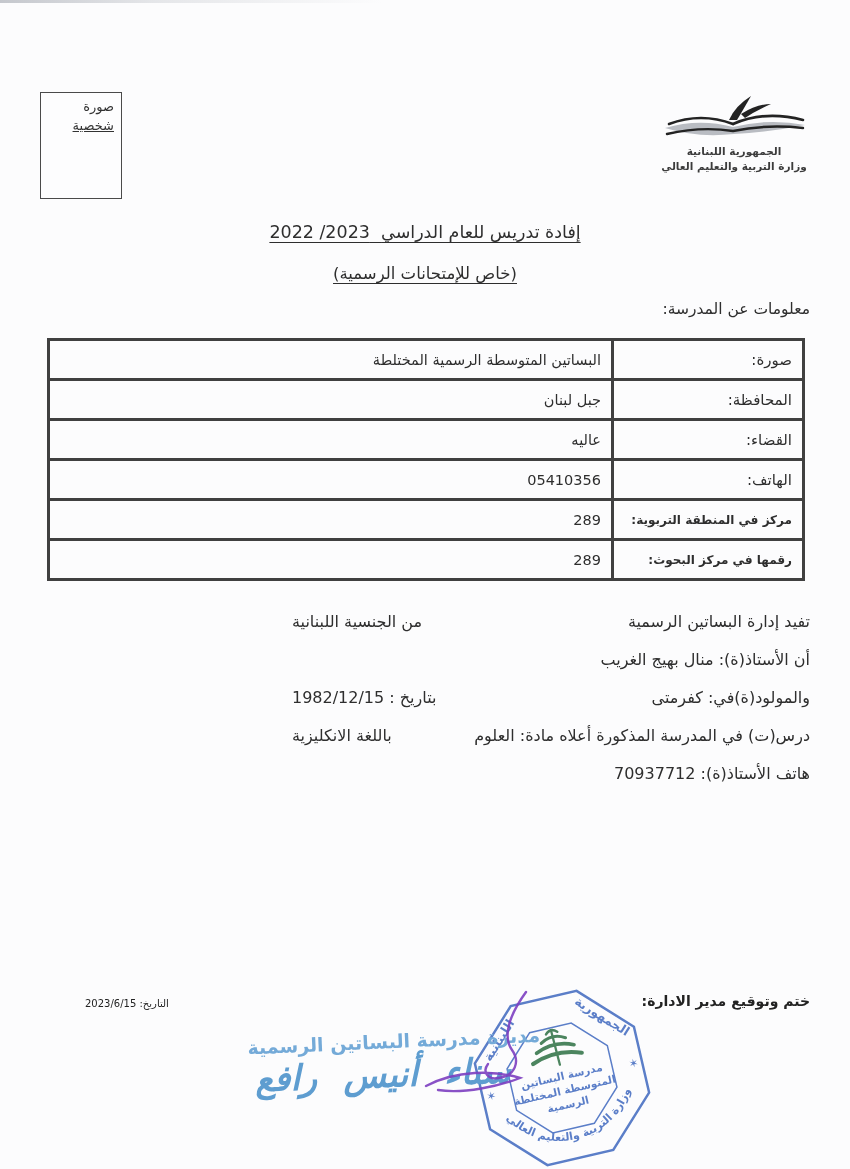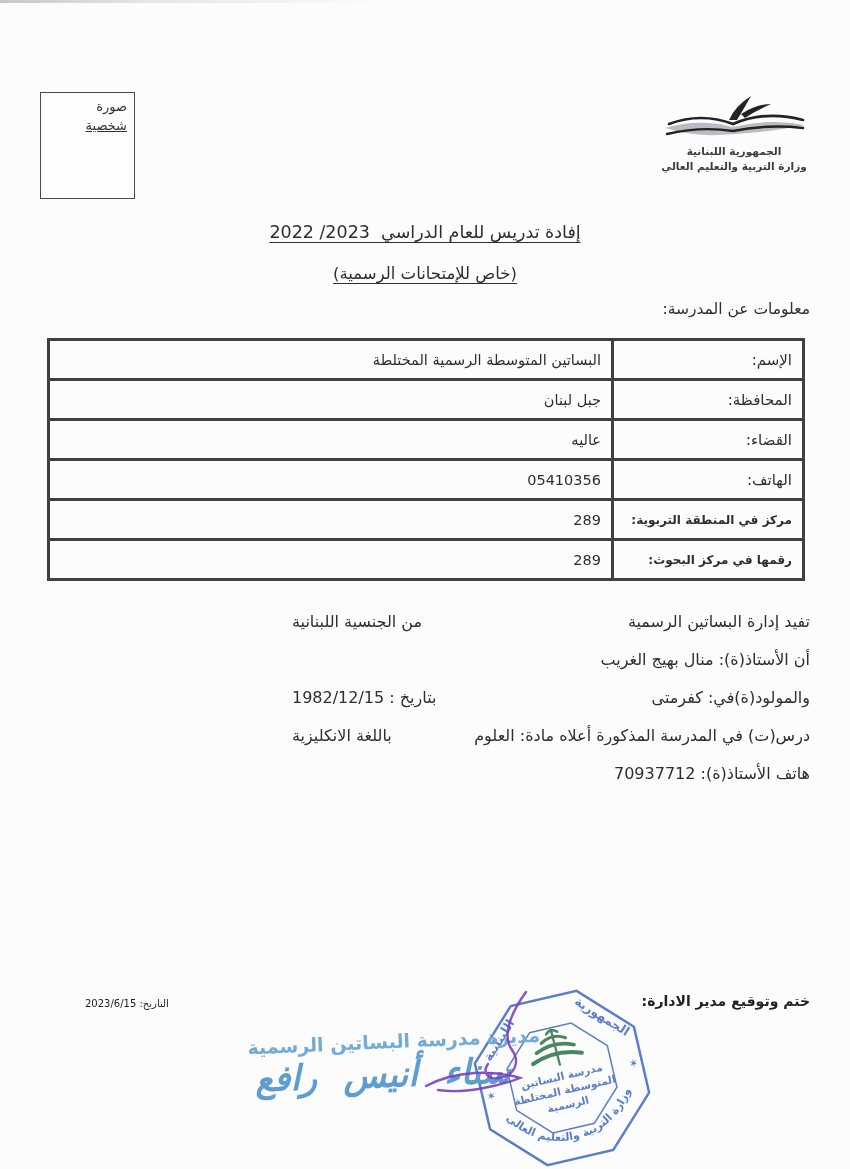--- a/index.html
+++ b/index.html
@@ -13,21 +13,21 @@
     color:#2b2b2b;
     direction:rtl;
   }
   .scan-edge-top{
     position:absolute;top:0;left:0;width:100%;height:3px;
     background:linear-gradient(to right,#a7abb3 0%,#d8dade 18%,rgba(255,255,255,0) 45%);
     opacity:.65;
   }
   
   .photo-box{
-    position:absolute;left:40px;top:92px;width:95px;height:107px;
+    position:absolute;left:40px;top:92px;width:82px;height:107px;
     border:1.3px solid #4a4a4a;background:#fdfdfe;
     box-sizing:border-box;padding:5px 7px;
     font-size:13px;line-height:1.45;color:#333;text-align:right;
   }
   
   .logo{position:absolute;right:36px;top:94px;width:160px;text-align:center;}
   .logo svg{display:block;margin:0 auto;}
   .logo-line{font-size:10.5px;font-weight:bold;color:#3c3c3c;line-height:1.4;white-space:nowrap;}
   
   .title-line1{
@@ -112,21 +112,21 @@
   </div>
   <div class="title-line2">
     <span class="u">(خاص للإمتحانات الرسمية)</span>
   </div>
 
   <div class="section-heading">معلومات عن المدرسة:</div>
 
   <table class="school">
     <tbody>
         <tr>
-      <td class="lbl">الإسم:</td>
+      <td class="lbl">صورة:</td>
       <td class="val">البساتين المتوسطة الرسمية المختلطة</td>
     </tr>
     <tr>
       <td class="lbl">المحافظة:</td>
       <td class="val">جبل لبنان</td>
     </tr>
     <tr>
       <td class="lbl">القضاء:</td>
       <td class="val">عاليه</td>
     </tr>

